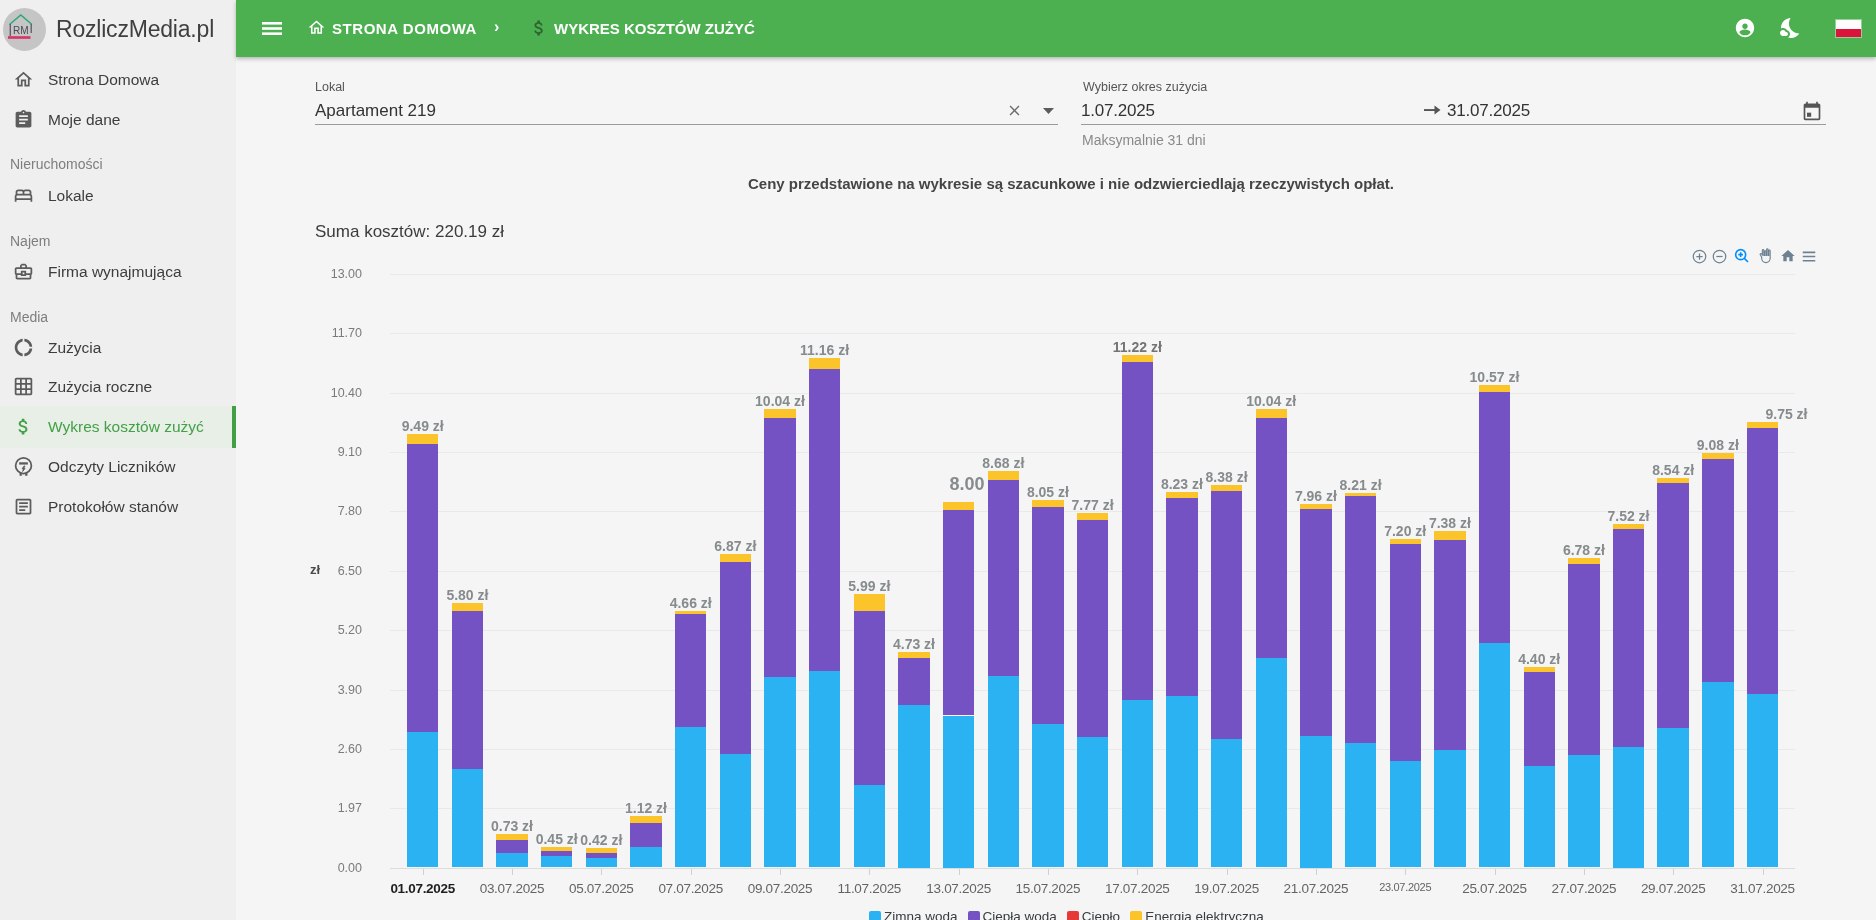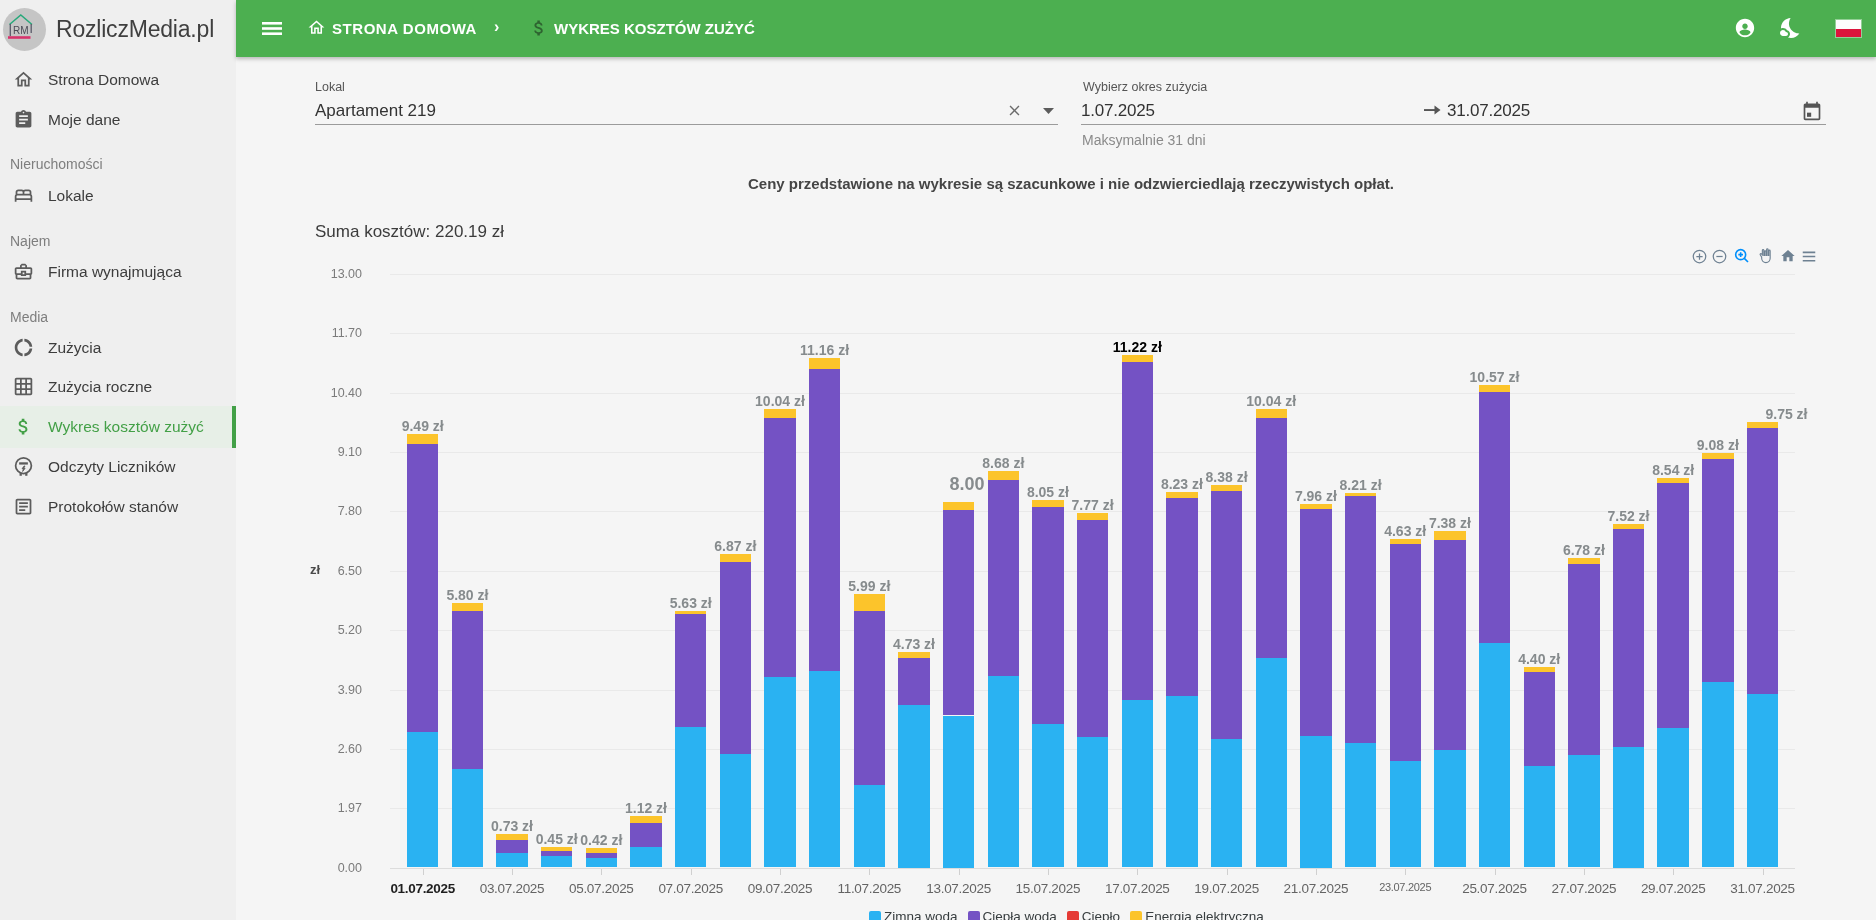--- a/index.html
+++ b/index.html
@@ -201,21 +201,21 @@
 <div class="abs" style="left:585.6px;top:852.9px;width:31.5px;height:5.5px;background:#7452c4"></div>
 <div class="abs" style="left:585.6px;top:848.3px;width:31.5px;height:4.6px;background:#fcc42b"></div>
 <div class="abs" style="left:556.3px;top:832.3px;width:90px;text-align:center;font-size:14px;font-weight:bold;color:#868b8d;text-shadow:0 0 2px #f5f5f5">0.42 zł</div>
 <div class="abs" style="left:630.2px;top:847.4px;width:31.5px;height:20.1px;background:#2ab2f2"></div>
 <div class="abs" style="left:630.2px;top:823.2px;width:31.5px;height:24.2px;background:#7452c4"></div>
 <div class="abs" style="left:630.2px;top:816.4px;width:31.5px;height:6.8px;background:#fcc42b"></div>
 <div class="abs" style="left:601.0px;top:800.4px;width:90px;text-align:center;font-size:14px;font-weight:bold;color:#868b8d;text-shadow:0 0 2px #f5f5f5">1.12 zł</div>
 <div class="abs" style="left:674.9px;top:726.9px;width:31.5px;height:140.6px;background:#2ab2f2"></div>
 <div class="abs" style="left:674.9px;top:613.7px;width:31.5px;height:113.2px;background:#7452c4"></div>
 <div class="abs" style="left:674.9px;top:610.5px;width:31.5px;height:3.2px;background:#fcc42b"></div>
-<div class="abs" style="left:645.7px;top:594.5px;width:90px;text-align:center;font-size:14px;font-weight:bold;color:#868b8d;text-shadow:0 0 2px #f5f5f5">5.63 zł</div>
+<div class="abs" style="left:645.7px;top:594.5px;width:90px;text-align:center;font-size:14px;font-weight:bold;color:#868b8d;text-shadow:0 0 2px #f5f5f5">4.66 zł</div>
 <div class="abs" style="left:719.6px;top:753.8px;width:31.5px;height:113.7px;background:#2ab2f2"></div>
 <div class="abs" style="left:719.6px;top:562.1px;width:31.5px;height:191.7px;background:#7452c4"></div>
 <div class="abs" style="left:719.6px;top:553.9px;width:31.5px;height:8.2px;background:#fcc42b"></div>
 <div class="abs" style="left:690.3px;top:537.9px;width:90px;text-align:center;font-size:14px;font-weight:bold;color:#868b8d;text-shadow:0 0 2px #f5f5f5">6.87 zł</div>
 <div class="abs" style="left:764.2px;top:677.1px;width:31.5px;height:190.4px;background:#2ab2f2"></div>
 <div class="abs" style="left:764.2px;top:417.8px;width:31.5px;height:259.3px;background:#7452c4"></div>
 <div class="abs" style="left:764.2px;top:409.1px;width:31.5px;height:8.7px;background:#fcc42b"></div>
 <div class="abs" style="left:735.0px;top:393.1px;width:90px;text-align:center;font-size:14px;font-weight:bold;color:#868b8d;text-shadow:0 0 2px #f5f5f5">10.04 zł</div>
 <div class="abs" style="left:808.9px;top:671.2px;width:31.5px;height:196.3px;background:#2ab2f2"></div>
 <div class="abs" style="left:808.9px;top:369.0px;width:31.5px;height:302.2px;background:#7452c4"></div>
@@ -241,21 +241,21 @@
 <div class="abs" style="left:1032.2px;top:506.8px;width:31.5px;height:216.9px;background:#7452c4"></div>
 <div class="abs" style="left:1032.2px;top:500.0px;width:31.5px;height:6.8px;background:#fcc42b"></div>
 <div class="abs" style="left:1002.9px;top:484.0px;width:90px;text-align:center;font-size:14px;font-weight:bold;color:#868b8d;text-shadow:0 0 2px #f5f5f5">8.05 zł</div>
 <div class="abs" style="left:1076.8px;top:737.4px;width:31.5px;height:130.1px;background:#2ab2f2"></div>
 <div class="abs" style="left:1076.8px;top:519.6px;width:31.5px;height:217.8px;background:#7452c4"></div>
 <div class="abs" style="left:1076.8px;top:512.8px;width:31.5px;height:6.8px;background:#fcc42b"></div>
 <div class="abs" style="left:1047.6px;top:496.8px;width:90px;text-align:center;font-size:14px;font-weight:bold;color:#868b8d;text-shadow:0 0 2px #f5f5f5">7.77 zł</div>
 <div class="abs" style="left:1121.5px;top:700.4px;width:31.5px;height:167.1px;background:#2ab2f2"></div>
 <div class="abs" style="left:1121.5px;top:362.1px;width:31.5px;height:338.3px;background:#7452c4"></div>
 <div class="abs" style="left:1121.5px;top:355.3px;width:31.5px;height:6.8px;background:#fcc42b"></div>
-<div class="abs" style="left:1092.3px;top:339.3px;width:90px;text-align:center;font-size:14px;font-weight:bold;color:#000000;text-shadow:0 0 2px #f5f5f5">11.22 zł</div>
+<div class="abs" style="left:1092.3px;top:339.3px;width:90px;text-align:center;font-size:14px;font-weight:bold;color:#737373;text-shadow:0 0 2px #f5f5f5">11.22 zł</div>
 <div class="abs" style="left:1166.2px;top:695.8px;width:31.5px;height:171.7px;background:#2ab2f2"></div>
 <div class="abs" style="left:1166.2px;top:498.2px;width:31.5px;height:197.7px;background:#7452c4"></div>
 <div class="abs" style="left:1166.2px;top:491.8px;width:31.5px;height:6.4px;background:#fcc42b"></div>
 <div class="abs" style="left:1136.9px;top:475.8px;width:90px;text-align:center;font-size:14px;font-weight:bold;color:#868b8d;text-shadow:0 0 2px #f5f5f5">8.23 zł</div>
 <div class="abs" style="left:1210.8px;top:739.2px;width:31.5px;height:128.3px;background:#2ab2f2"></div>
 <div class="abs" style="left:1210.8px;top:490.9px;width:31.5px;height:248.4px;background:#7452c4"></div>
 <div class="abs" style="left:1210.8px;top:484.9px;width:31.5px;height:5.9px;background:#fcc42b"></div>
 <div class="abs" style="left:1181.6px;top:468.9px;width:90px;text-align:center;font-size:14px;font-weight:bold;color:#868b8d;text-shadow:0 0 2px #f5f5f5">8.38 zł</div>
 <div class="abs" style="left:1255.5px;top:657.9px;width:31.5px;height:209.6px;background:#2ab2f2"></div>
 <div class="abs" style="left:1255.5px;top:418.3px;width:31.5px;height:239.7px;background:#7452c4"></div>
@@ -265,21 +265,21 @@
 <div class="abs" style="left:1300.1px;top:508.7px;width:31.5px;height:227.4px;background:#7452c4"></div>
 <div class="abs" style="left:1300.1px;top:504.1px;width:31.5px;height:4.6px;background:#fcc42b"></div>
 <div class="abs" style="left:1270.9px;top:488.1px;width:90px;text-align:center;font-size:14px;font-weight:bold;color:#868b8d;text-shadow:0 0 2px #f5f5f5">7.96 zł</div>
 <div class="abs" style="left:1344.8px;top:742.9px;width:31.5px;height:124.6px;background:#2ab2f2"></div>
 <div class="abs" style="left:1344.8px;top:496.3px;width:31.5px;height:246.5px;background:#7452c4"></div>
 <div class="abs" style="left:1344.8px;top:492.7px;width:31.5px;height:3.7px;background:#fcc42b"></div>
 <div class="abs" style="left:1315.6px;top:476.7px;width:90px;text-align:center;font-size:14px;font-weight:bold;color:#868b8d;text-shadow:0 0 2px #f5f5f5">8.21 zł</div>
 <div class="abs" style="left:1389.5px;top:761.1px;width:31.5px;height:106.4px;background:#2ab2f2"></div>
 <div class="abs" style="left:1389.5px;top:544.3px;width:31.5px;height:216.9px;background:#7452c4"></div>
 <div class="abs" style="left:1389.5px;top:538.8px;width:31.5px;height:5.5px;background:#fcc42b"></div>
-<div class="abs" style="left:1360.2px;top:522.8px;width:90px;text-align:center;font-size:14px;font-weight:bold;color:#868b8d;text-shadow:0 0 2px #f5f5f5">4.63 zł</div>
+<div class="abs" style="left:1360.2px;top:522.8px;width:90px;text-align:center;font-size:14px;font-weight:bold;color:#868b8d;text-shadow:0 0 2px #f5f5f5">7.20 zł</div>
 <div class="abs" style="left:1434.1px;top:749.7px;width:31.5px;height:117.8px;background:#2ab2f2"></div>
 <div class="abs" style="left:1434.1px;top:539.7px;width:31.5px;height:210.0px;background:#7452c4"></div>
 <div class="abs" style="left:1434.1px;top:530.6px;width:31.5px;height:9.1px;background:#fcc42b"></div>
 <div class="abs" style="left:1404.9px;top:514.6px;width:90px;text-align:center;font-size:14px;font-weight:bold;color:#868b8d;text-shadow:0 0 2px #f5f5f5">7.38 zł</div>
 <div class="abs" style="left:1478.8px;top:643.3px;width:31.5px;height:224.2px;background:#2ab2f2"></div>
 <div class="abs" style="left:1478.8px;top:392.2px;width:31.5px;height:251.1px;background:#7452c4"></div>
 <div class="abs" style="left:1478.8px;top:384.9px;width:31.5px;height:7.3px;background:#fcc42b"></div>
 <div class="abs" style="left:1449.5px;top:368.9px;width:90px;text-align:center;font-size:14px;font-weight:bold;color:#868b8d;text-shadow:0 0 2px #f5f5f5">10.57 zł</div>
 <div class="abs" style="left:1523.5px;top:766.1px;width:31.5px;height:101.4px;background:#2ab2f2"></div>
 <div class="abs" style="left:1523.5px;top:672.1px;width:31.5px;height:94.0px;background:#7452c4"></div>

